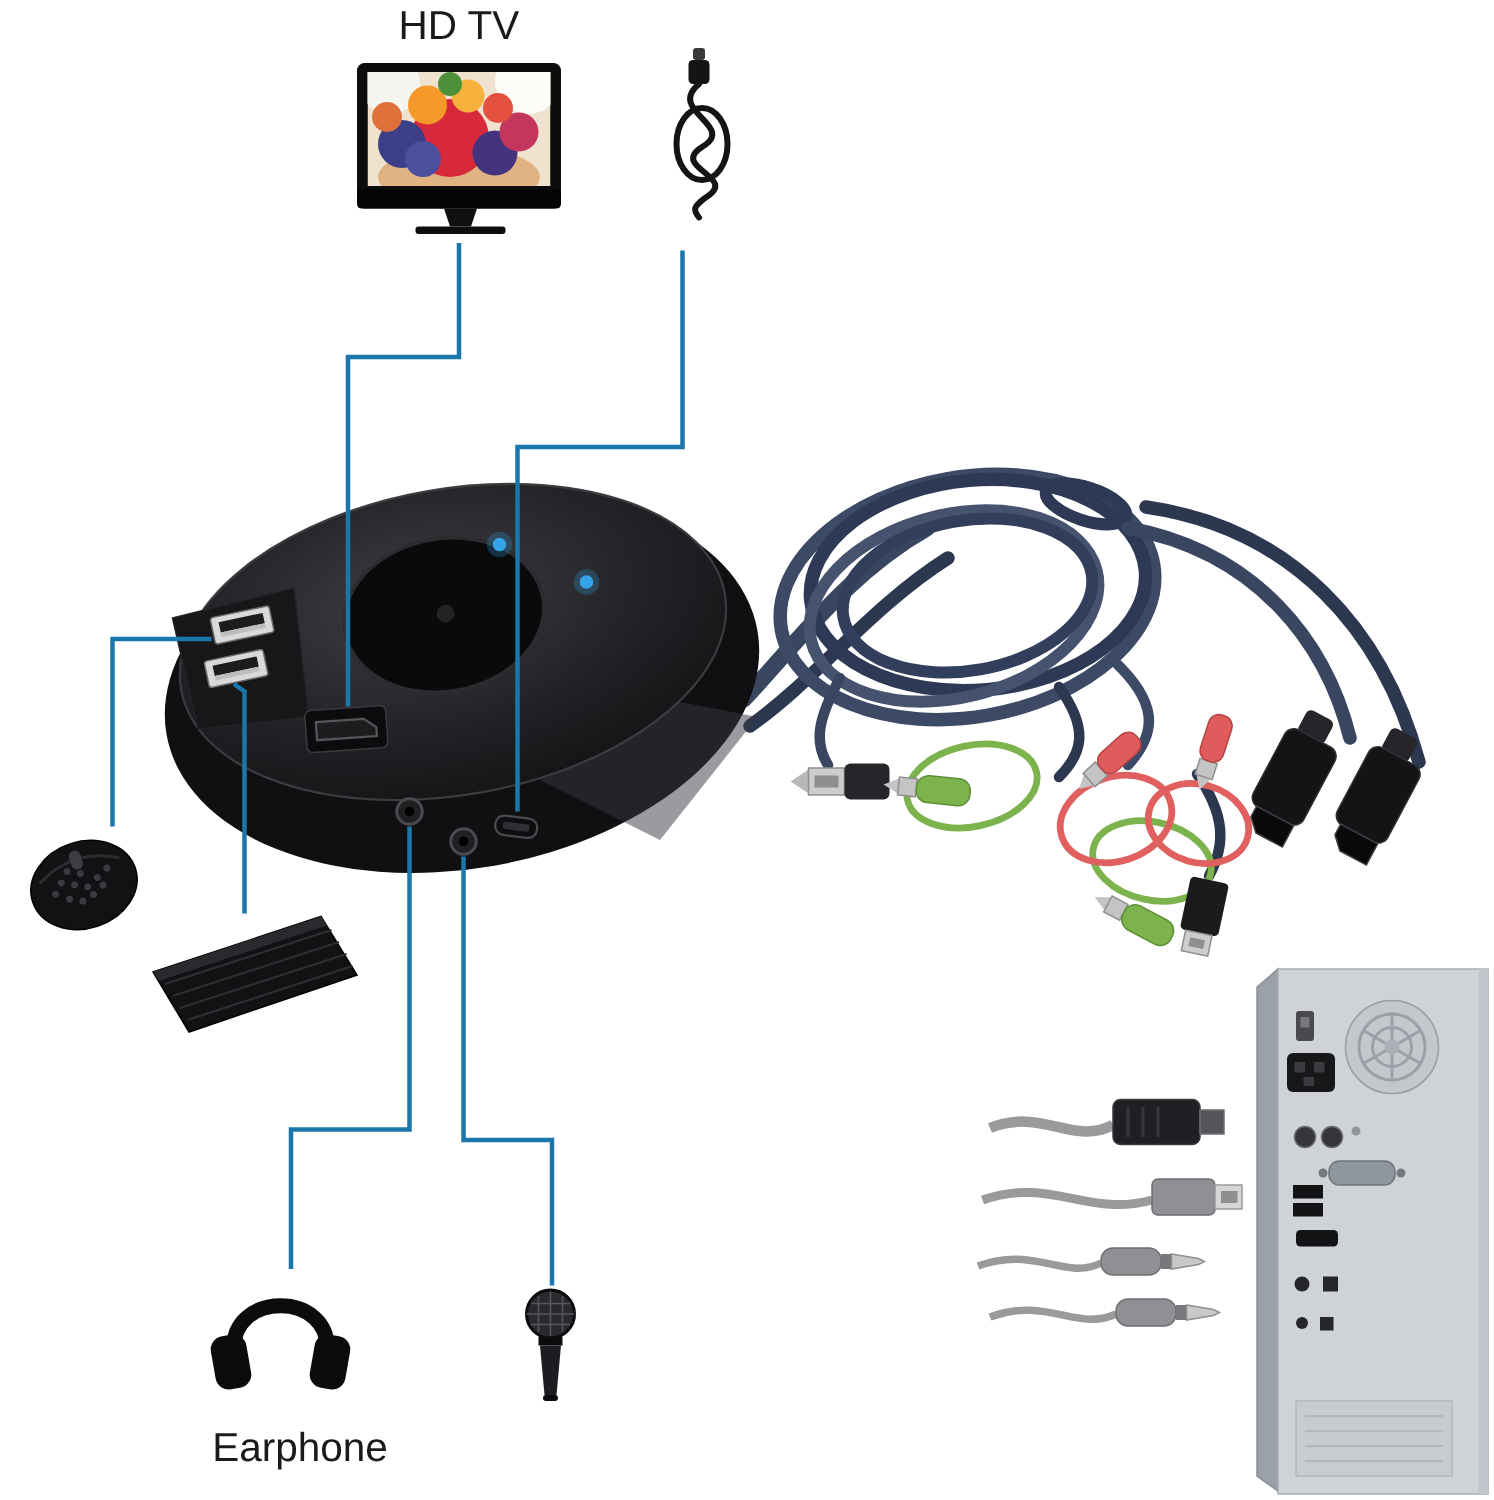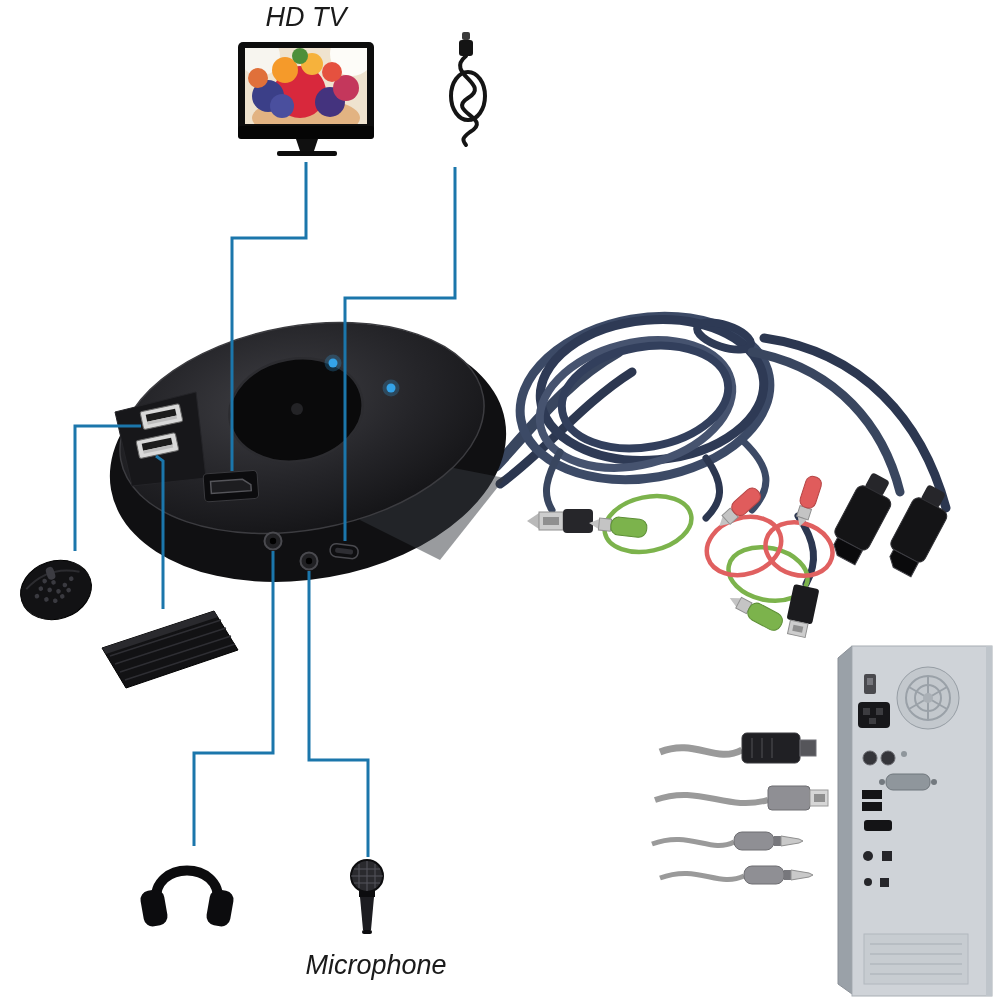--- a/index.html
+++ b/index.html
@@ -2,21 +2,20 @@
 <html><head>
 <meta charset="utf-8">
 <style>
   html,body{margin:0;padding:0;background:#ffffff;}
   .canvas{
     position:relative;
     width:996px;height:1000px;
     background:#ffffff;
     overflow:hidden;
     font-family:"Liberation Sans",sans-serif;
-    font-style:italic;
   }
   .canvas svg{position:absolute;left:0;top:0;}
   .label{
     position:absolute;
     font-family:"Liberation Sans",sans-serif;
     font-size:27px;
     color:#1a1a1a;
     text-align:center;
     white-space:nowrap;
     line-height:30px;
@@ -306,15 +305,15 @@
     <polyline points="306,162 306,238 232,238 232,471"></polyline>
     <polyline points="455,167 455,298 345,298 345,541"></polyline>
     <polyline points="141,426 75,426 75,551"></polyline>
     <polyline points="156,456 163,461 163,609"></polyline>
     <polyline points="273,551 273,753 194,753 194,846"></polyline>
     <polyline points="309,571 309,760 368,760 368,857"></polyline>
   </g>
 </svg>
 
   <div class="label label-hdtv">HD TV</div>
-  <div class="label label-microphone">Microphone</div>
+  <div class="label label-earphone">Earphone</div>
 
 </div>
 
 </body></html>

